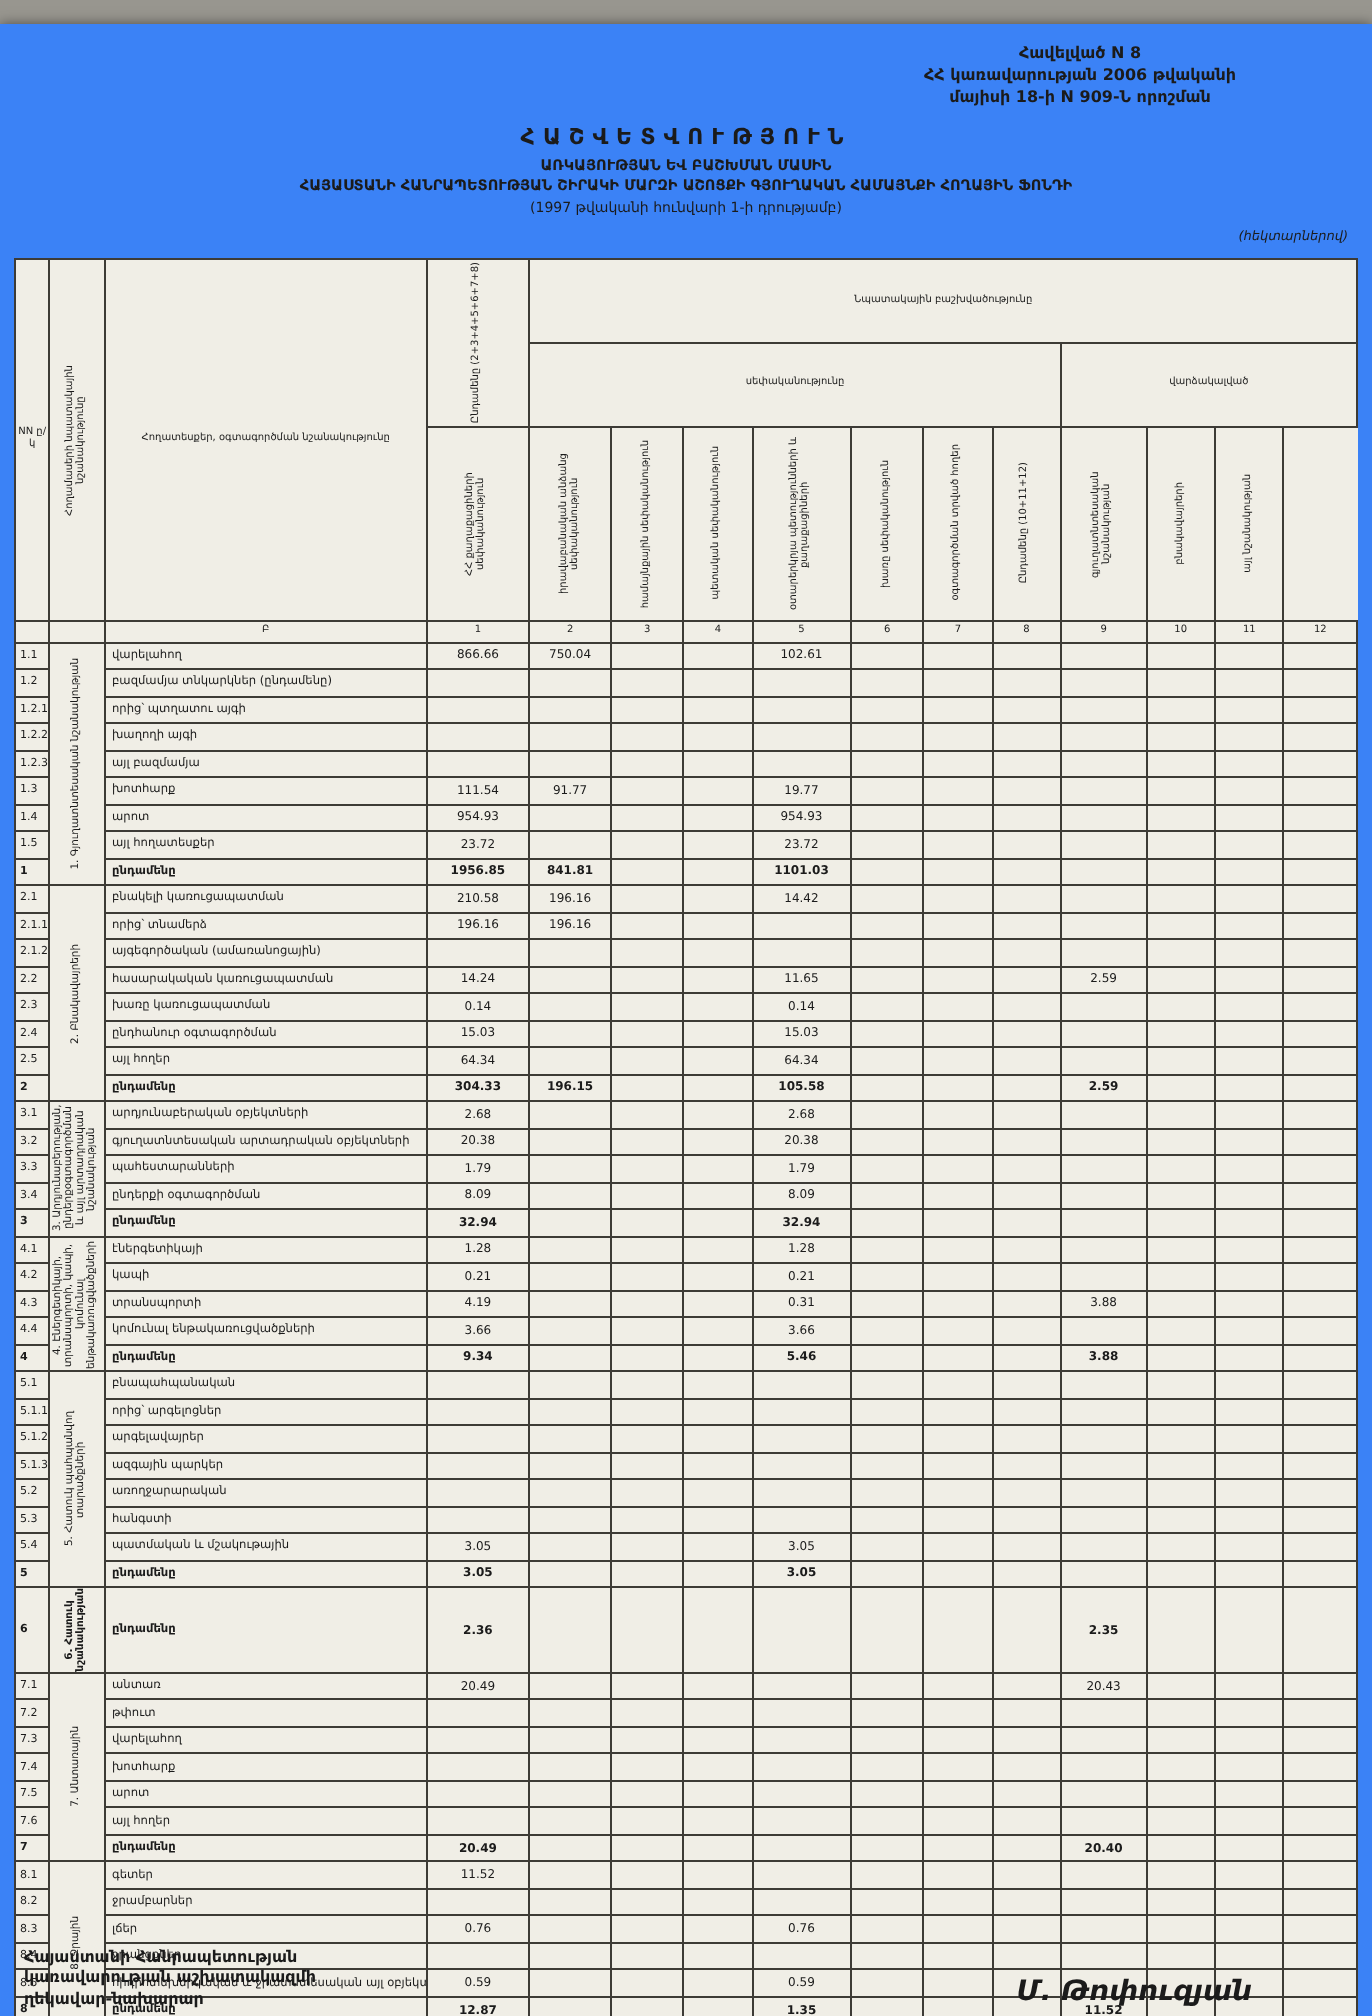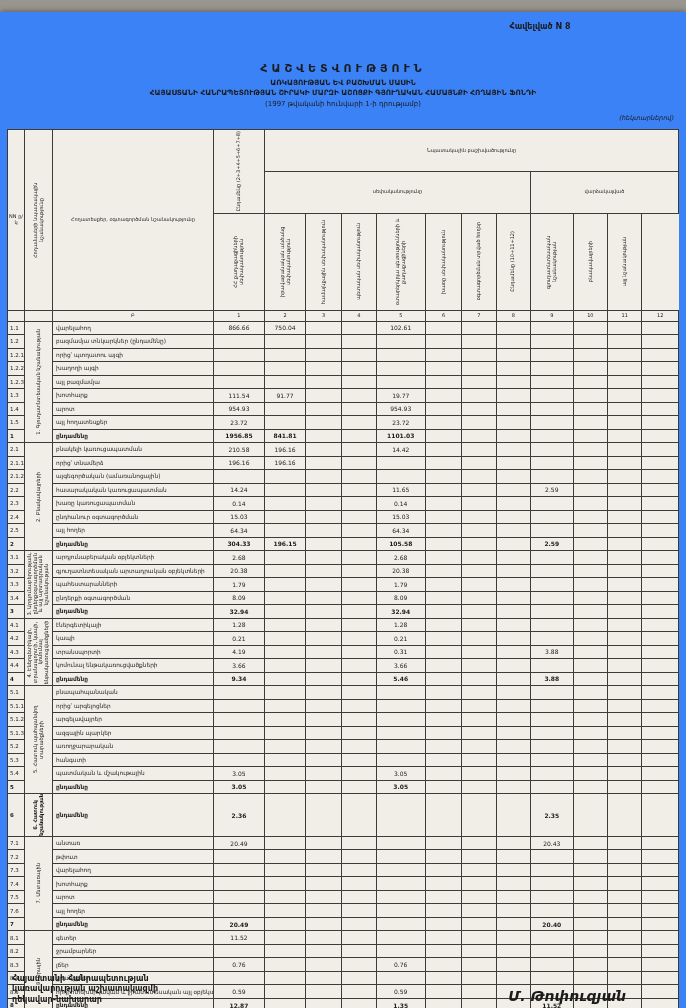--- a/index.html
+++ b/index.html
@@ -33,20 +33,22 @@
                line-height:1.35;white-space:pre-line;}
   .footer-right{position:absolute;right:60px;bottom:16px;font-size:14px;font-style:italic;font-weight:bold;}
 </style>
 </head>
 <body>
 
 <div class="page">
 
   <div class="appendix">
     <div>Հավելված N 8</div>
+    <div>ՀՀ կառավարության 2006 թվականի</div>
+    <div>մայիսի 18-ի N 909-Ն որոշման</div>
   </div>
 
   <div class="titleblock">
     <div class="t-main">ՀԱՇՎԵՏՎՈՒԹՅՈՒՆ</div>
     <div class="t-sub">ԱՌԿԱՅՈՒԹՅԱՆ ԵՎ ԲԱՇԽՄԱՆ ՄԱՍԻՆ</div>
     <div class="t-sub">ՀԱՅԱՍՏԱՆԻ ՀԱՆՐԱՊԵՏՈՒԹՅԱՆ ՇԻՐԱԿԻ ՄԱՐԶԻ ԱՇՈՑՔԻ ԳՅՈՒՂԱԿԱՆ ՀԱՄԱՅՆՔԻ ՀՈՂԱՅԻՆ ՖՈՆԴԻ</div>
     <div class="t-date">(1997 թվականի հունվարի 1-ի դրությամբ)</div>
   </div>
 
   <div class="units">(հեկտարներով)</div>

